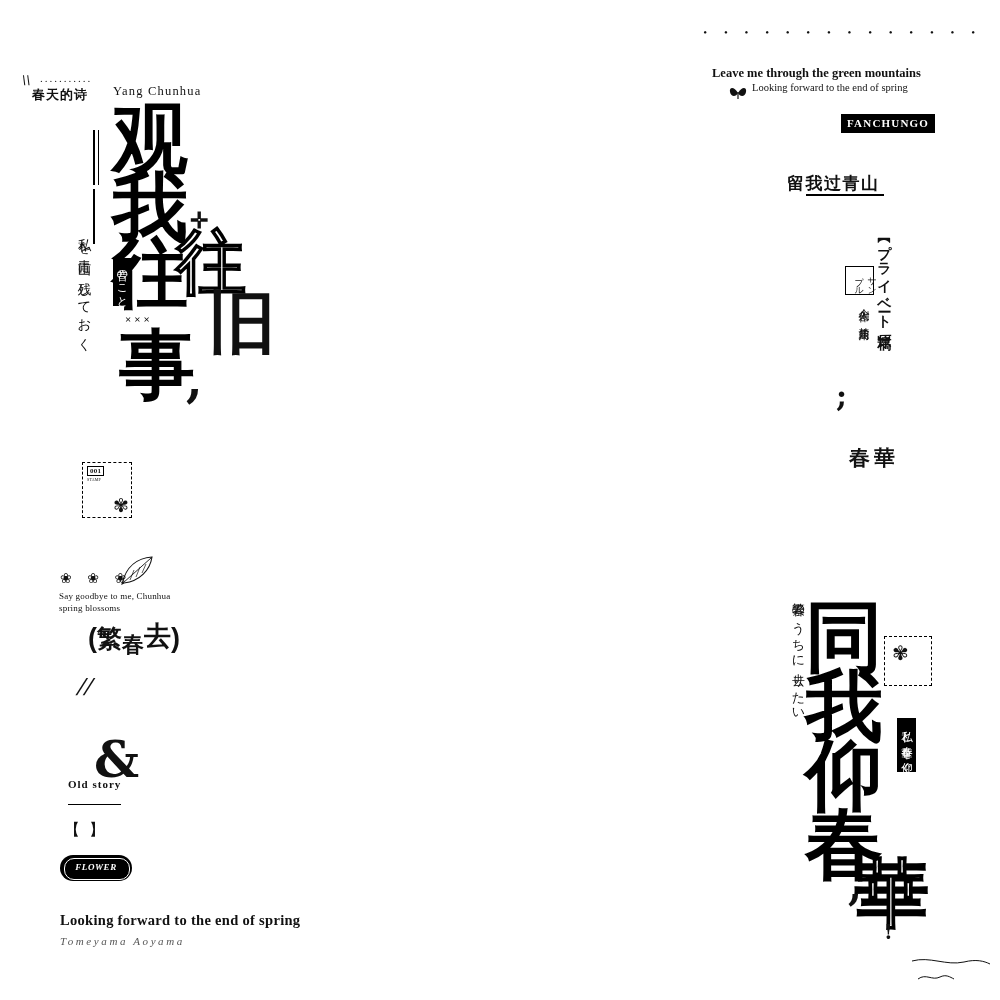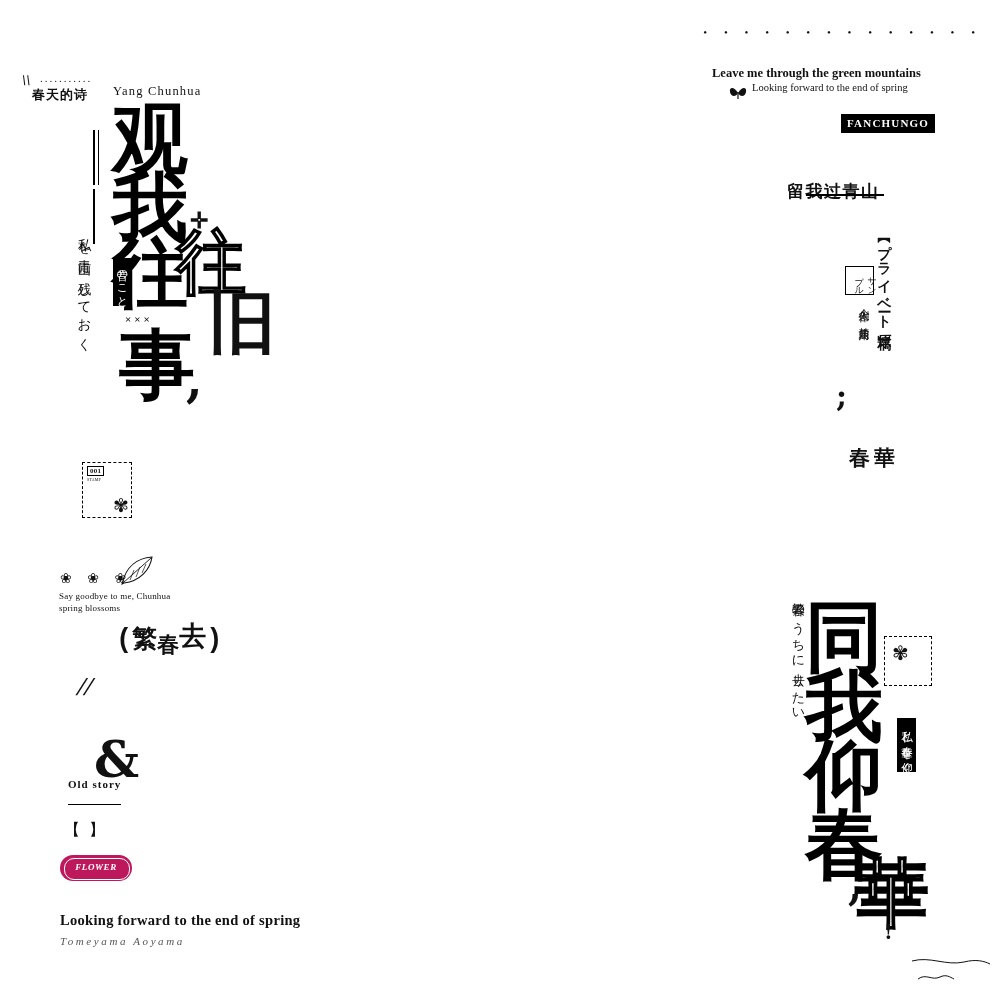--- a/index.html
+++ b/index.html
@@ -170,23 +170,22 @@
     line-height: 1.35;
     font-family: "Liberation Serif", serif;
     letter-spacing: .2px;
   }
 
   
   #paren-group {
     left: 88px; top: 620px;
     font-size: 27px;
     font-weight: bold;
-    font-family: Liberation Mono, monospace;
-    white-space: nowrap;
-    margin-left: 28px;
+    font-family: Liberation Sans, sans-serif;
+    white-space: nowrap;
   }
   #paren-group .c1 { font-size: 25px; }
   #paren-group .c2 { font-size: 22px; position: relative; top: 5px; }
   #paren-group .c3 { font-size: 27px; position: relative; top: -2px; }
 
   #double-slash {
     left: 78px; top: 672px;
     font-size: 26px;
     font-weight: bold;
     transform: skewX(-16deg);
@@ -212,21 +211,21 @@
     font-size: 16px;
     letter-spacing: 2px;
     font-family: "DejaVu Serif", serif;
   }
 
   
   #flower-pill {
     left: 60px; top: 855px;
     width: 72px; height: 26px;
     border-radius: 13px;
-    background: #be185d;
+    background: #000000;
     color: #fff;
   }
   #flower-pill .ring {
     position: absolute;
     left: 4px; top: 3px;
     width: 64px; height: 20px;
     border: 1px solid #fff;
     border-radius: 10px;
   }
   #flower-pill .txt {
@@ -283,21 +282,21 @@
     left: 841px; top: 114px;
     background: #000;
     color: #fff;
     font-size: 11px;
     font-weight: bold;
     letter-spacing: 1.2px;
     padding: 3px 6px 4px 6px;
     white-space: nowrap;
   }
   #right-cjk-title {
-    left: 787px; top: 180px;
+    left: 787px; top: 172px;
     font-size: 17px;
     font-weight: bold;
     letter-spacing: 1.5px;
     font-family: "DejaVu Serif", serif;
     white-space: nowrap;
   }
   #right-cjk-underline {
     left: 806px; top: 194px;
     width: 78px; height: 1.8px;
     background: #000;

